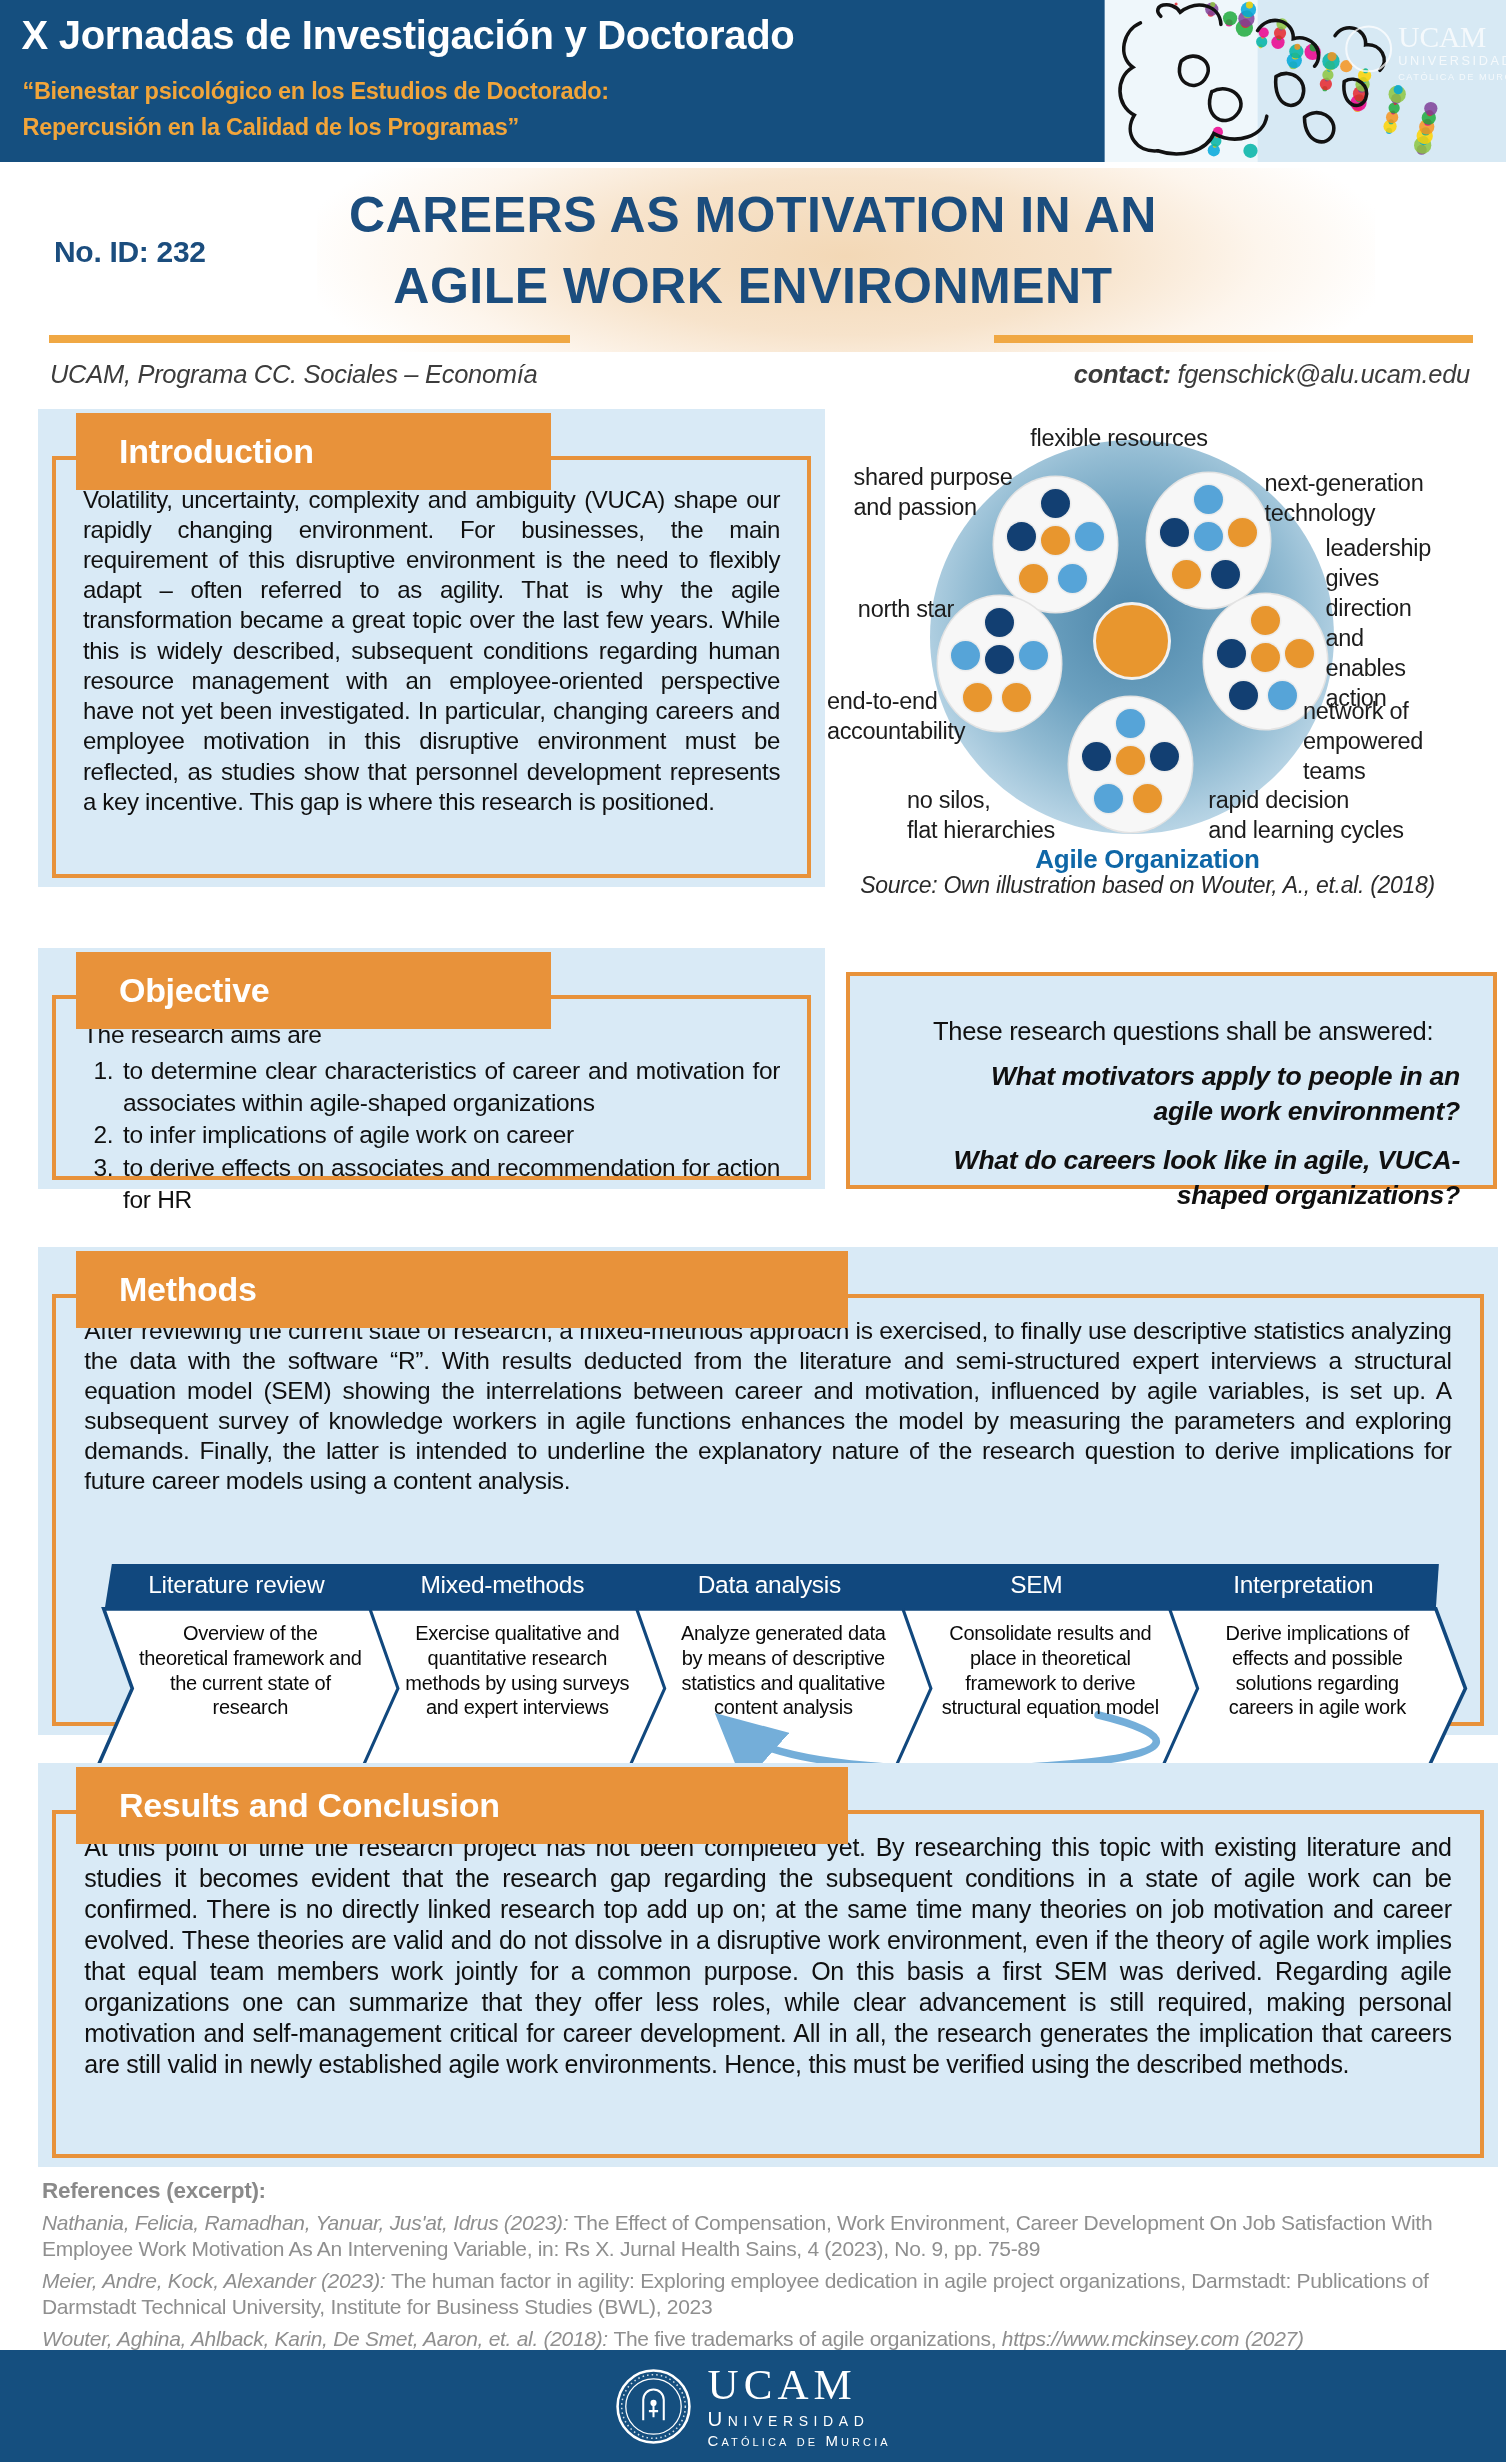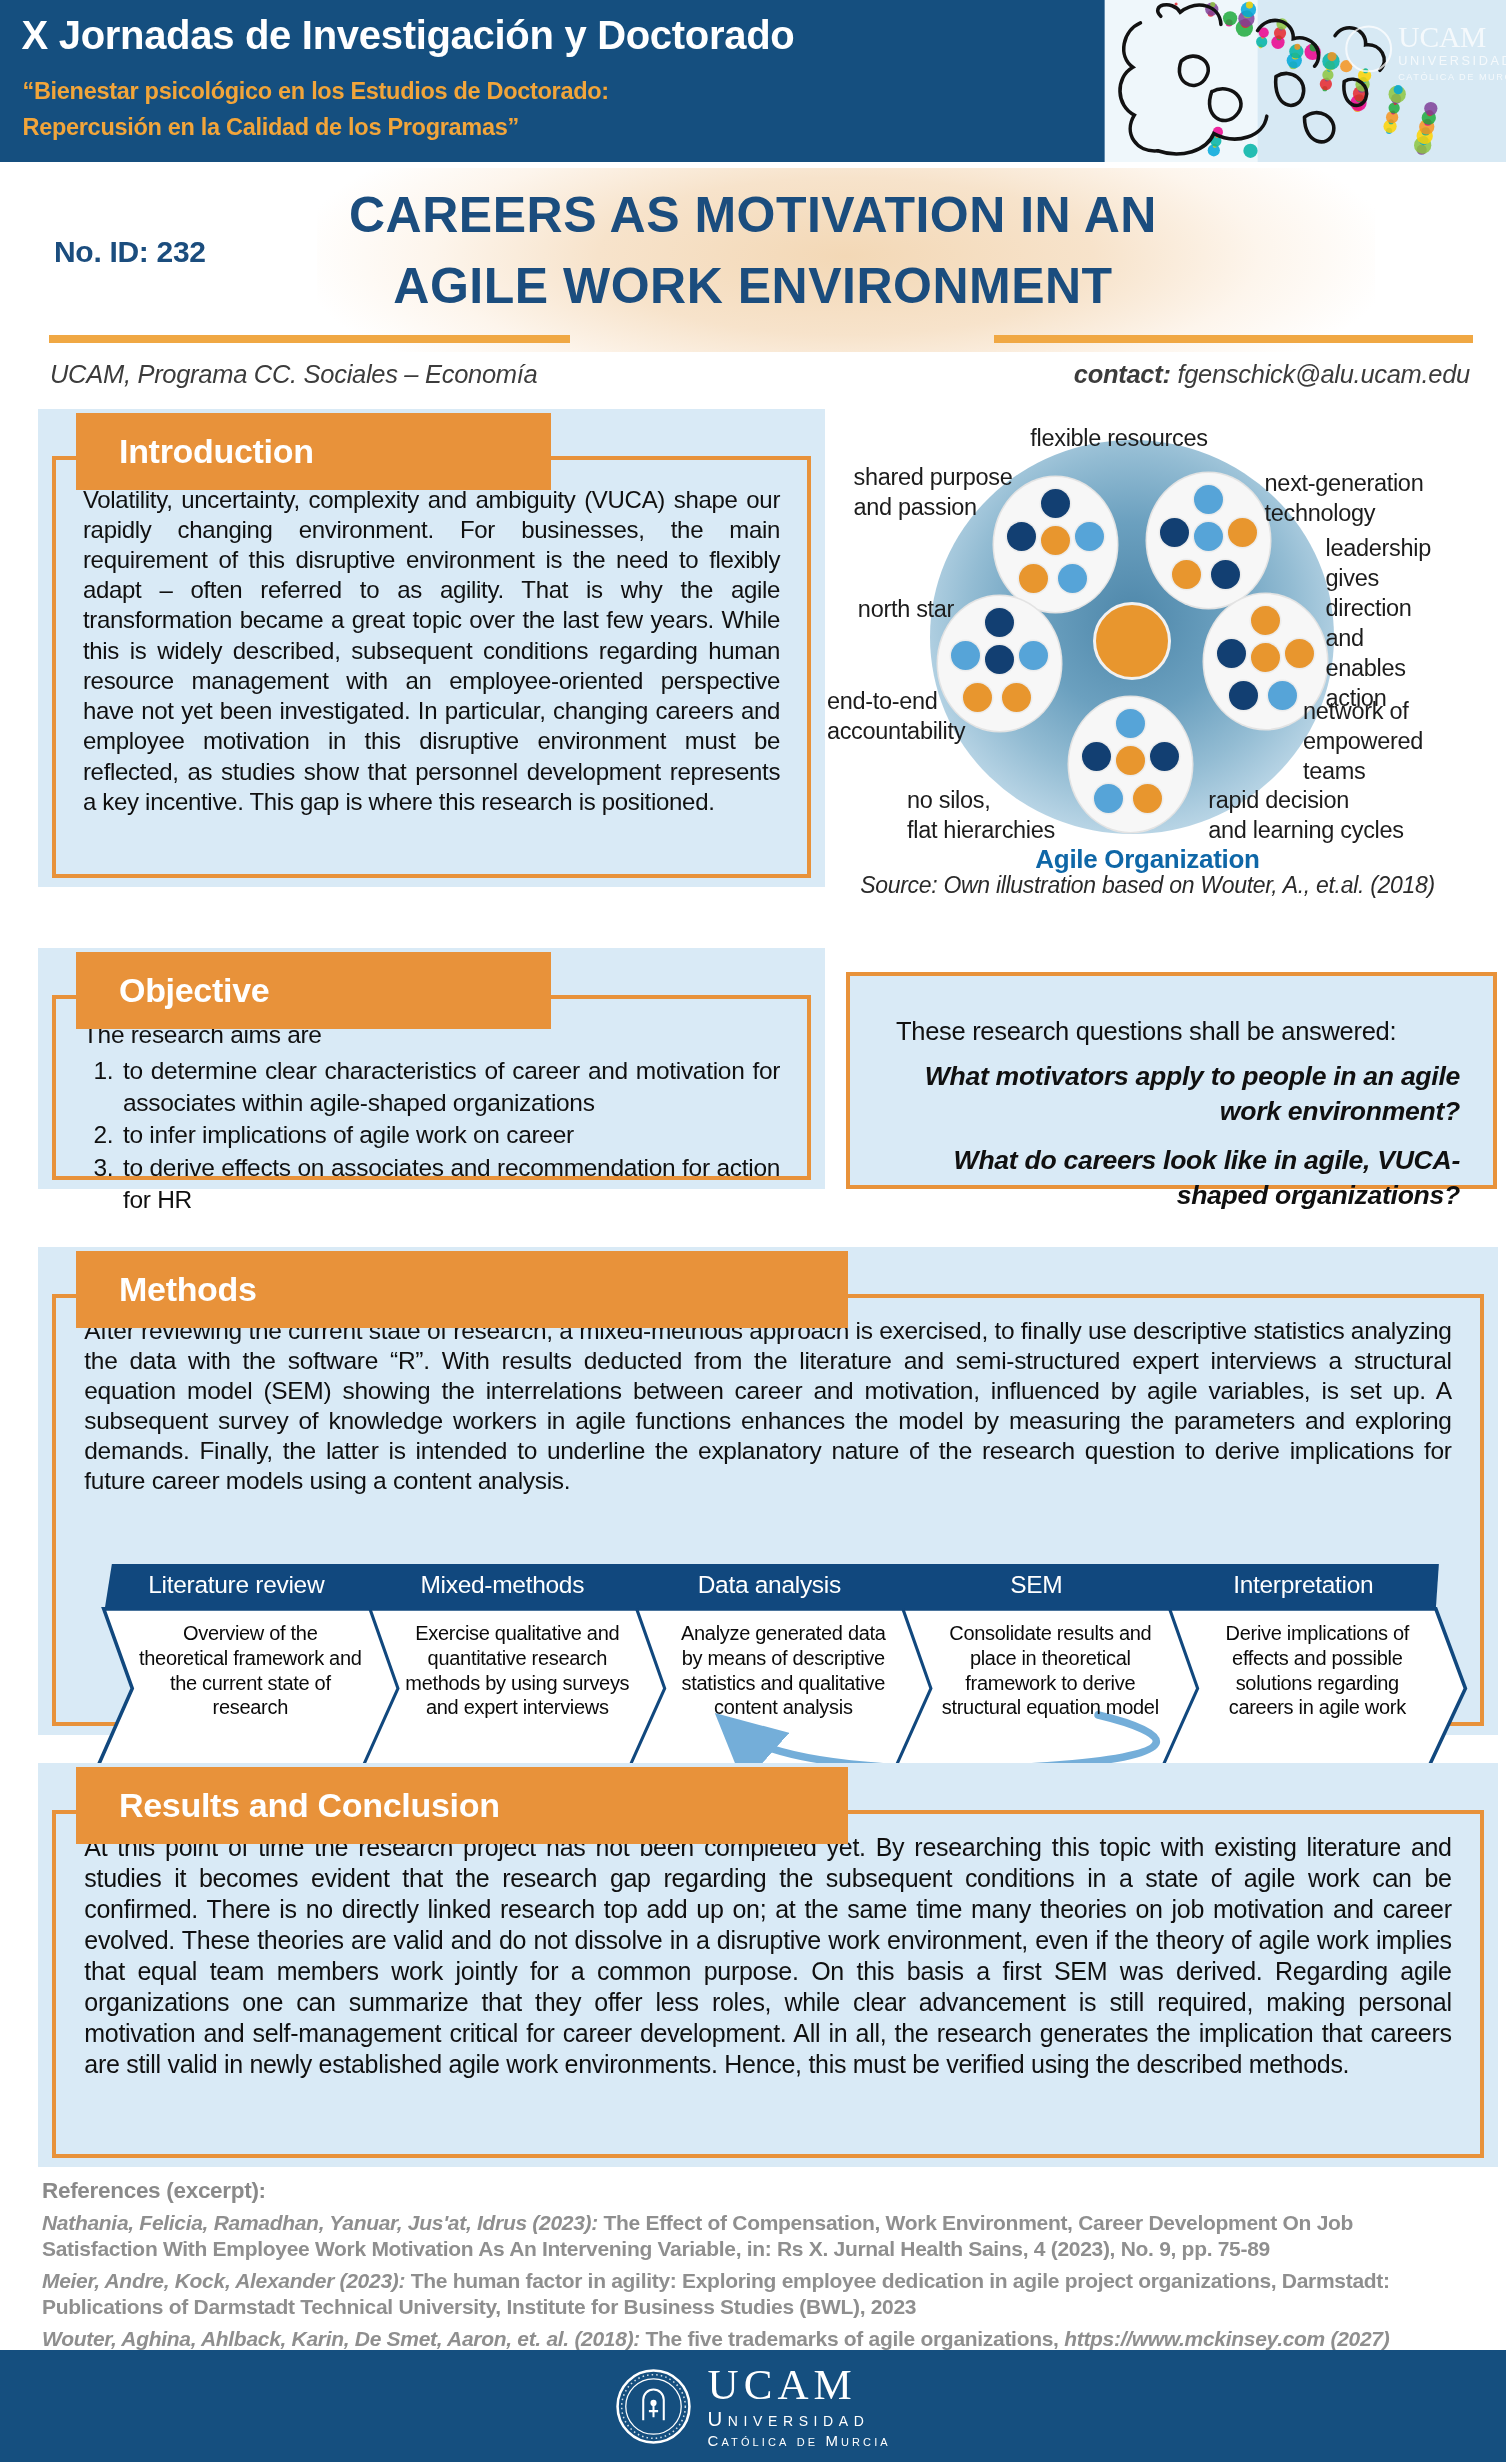--- a/index.html
+++ b/index.html
@@ -57,21 +57,21 @@
       font-size:23px;font-style:italic;color:#2a2a2a;}
 
   
   .objective-panel{left:38px;top:948px;width:787px;height:241px;}
   .objective-body{padding:20.4px 26.6px 0 26.6px;font-size:24.5px;line-height:1.32;color:#101010;}
   .objective-body ol{margin:3.1px 0 0 0;padding-left:37px;}
   .objective-body li{text-align:justify;padding-left:3.1px;}
 
   
   .questions-box{position:absolute;left:846px;top:972px;width:651px;height:217px;
-      background:#D9EAF6;border:4.1px solid #E8923A;box-sizing:border-box;}
+      background:#D9EAF6;border:4.1px solid #E8923A;box-sizing:border-box;padding-left:37px;}
   .q-intro{padding:41px 28px 0 46px;font-size:25.5px;color:#101010;}
   .q-item{padding:13.3px 33px 0 46px;font-size:26.6px;font-weight:bold;font-style:italic;
       line-height:1.32;text-align:right;color:#101010;}
 
   
   .methods-panel{left:38px;top:1247px;width:1460px;height:488px;}
   .methods-body{padding:18.4px 28px 0 28px;font-size:24.5px;line-height:1.22;}
   .flow{position:absolute;left:31px;top:266px;width:1390px;height:204px;}
   .flow svg{position:absolute;left:0;top:0;}
   .step-label{position:absolute;top:7.2px;width:245px;transform:translateX(-50%);
@@ -79,21 +79,21 @@
   .step-text{position:absolute;top:57px;width:225px;transform:translateX(-50%);
       text-align:center;font-size:20px;line-height:1.24;color:#0a0a0a;}
 
   
   .results-panel{left:38px;top:1763px;width:1460px;height:404px;}
   .results-body{padding:18.4px 28px 0 28px;font-size:25px;line-height:1.24;}
 
   
   .refs{position:absolute;left:42px;top:2178px;width:1431px;color:#8F8F8F;}
   .refs-heading{font-size:22.5px;font-weight:bold;margin-bottom:6.1px;color:#8a8a8a;}
-  .ref-item{font-size:21px;line-height:1.24;margin-bottom:6.1px;font-weight:bold;}
+  .ref-item{font-size:21px;line-height:1.24;margin-bottom:6.1px;}
   .ref-authors{font-style:italic;}
   .ref-tail{font-style:italic;}
 
   
   .footer{position:absolute;left:0;top:2350px;width:1506px;height:112px;background:#154F7F;
       display:flex;align-items:center;justify-content:center;gap:15.3px;}
   .footer-text{color:#fff;}
   .footer-ucam{font-family:"Liberation Serif",serif;font-size:43px;letter-spacing:5.1px;line-height:1;}
   .footer-univ{font-size:20.4px;font-variant:small-caps;letter-spacing:5.6px;margin-top:2px;}
   .footer-cat{font-size:15px;font-variant:small-caps;letter-spacing:3.1px;margin-top:1px;}

